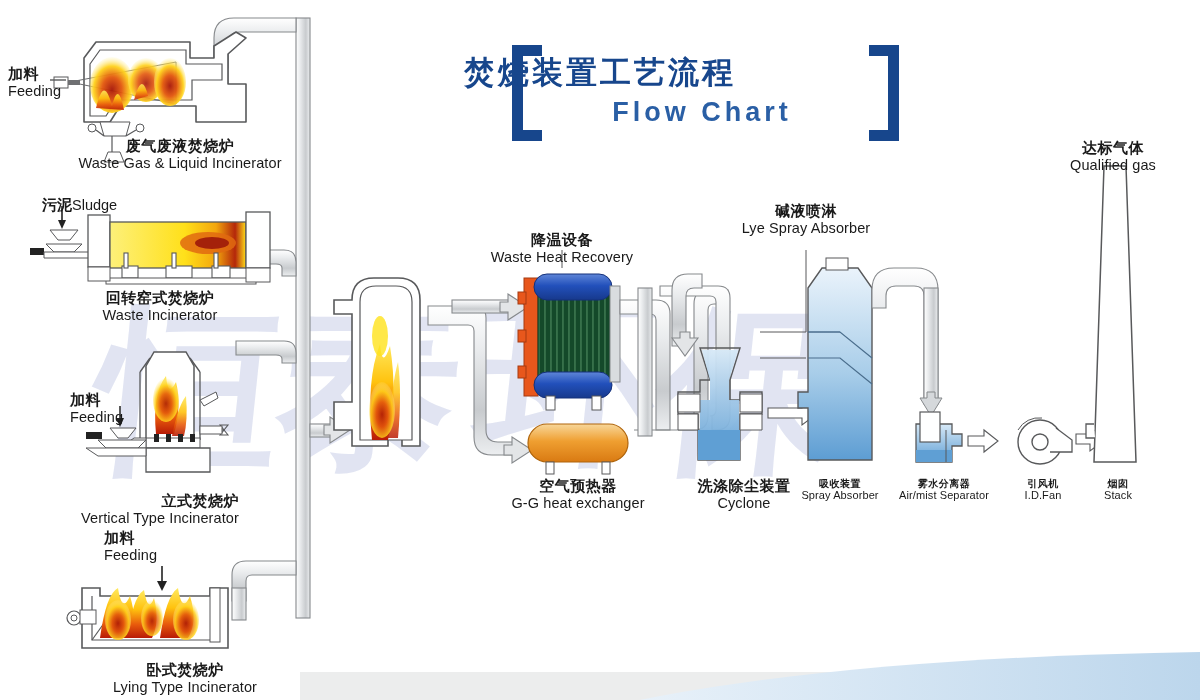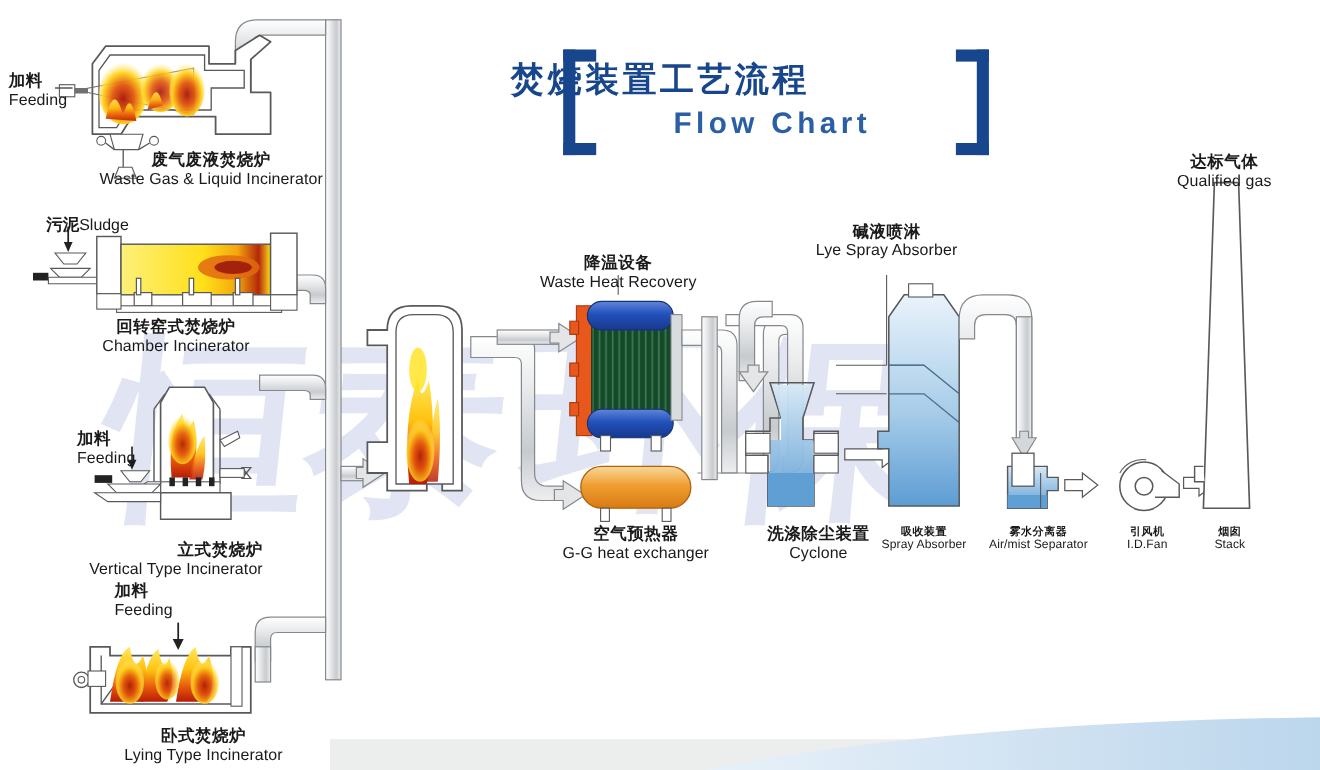--- a/index.html
+++ b/index.html
@@ -379,28 +379,28 @@
     <div class="lbl ctr" style="left:806px;top:203px;">
       <span class="cn">碱液喷淋</span>
       <span class="en">Lye Spray Absorber</span>
     </div>
 
     <div class="lbl ctr" style="left:1113px;top:140px;">
       <span class="cn">达标气体</span>
       <span class="en">Qualified gas</span>
     </div>
 
-    <div class="lbl ctr" style="left:180px;top:138px;margin-left:12px;">
+    <div class="lbl ctr" style="left:180px;top:138px;">
       <span class="cn">废气废液焚烧炉</span>
       <span class="en">Waste Gas &amp; Liquid Incinerator</span>
     </div>
 
     <div class="lbl ctr" style="left:160px;top:290px;">
       <span class="cn">回转窑式焚烧炉</span>
-      <span class="en">Chamber Incinerator</span>
+      <span class="en">Waste Incinerator</span>
     </div>
 
     <div class="lbl ctr" style="left:160px;top:493px;text-align:right;">
       <span class="cn">立式焚烧炉</span>
       <span class="en">Vertical Type Incinerator</span>
     </div>
 
     <div class="lbl ctr" style="left:185px;top:662px;">
       <span class="cn">卧式焚烧炉</span>
       <span class="en">Lying Type Incinerator</span>

